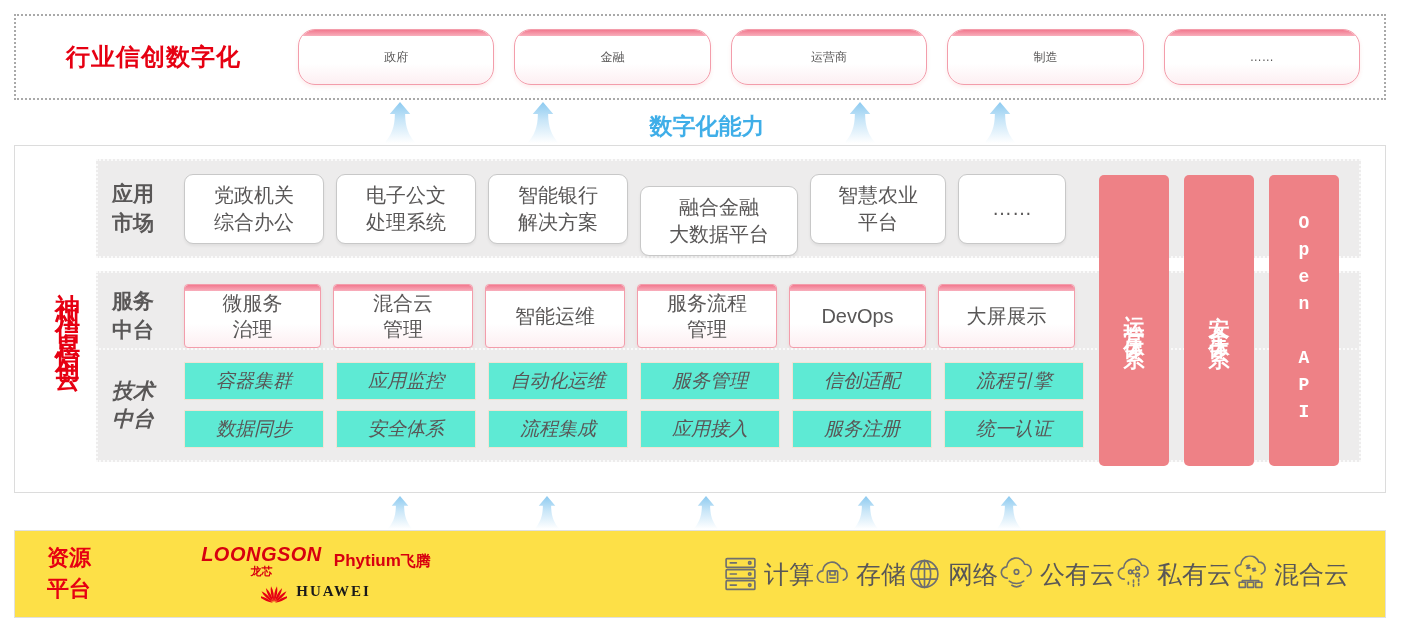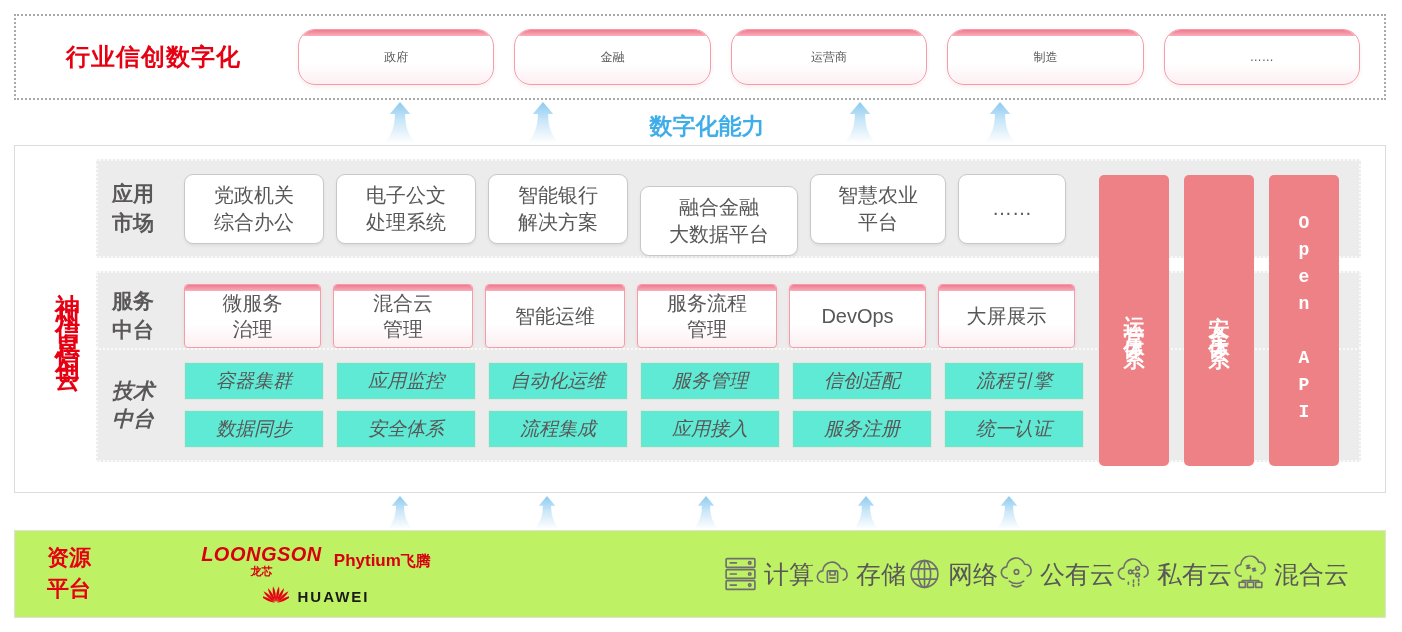--- a/index.html
+++ b/index.html
@@ -56,32 +56,32 @@
     justify-content:center; font-size:19px; color:#595757; }
   .pillar { position:absolute; top:29px; width:70px; height:291px; background:#ee8186;
     border-radius:5px; display:flex; align-items:center; justify-content:center;
     writing-mode:vertical-rl; text-orientation:upright; color:#fff; font-weight:bold; }
   .pl1{left:1084px; font-size:21px; letter-spacing:11px;}
   .pl2{left:1169px; font-size:21px; letter-spacing:11px;}
   .pl3{left:1254px; font-size:18px; letter-spacing:7px; font-family:"Liberation Mono","DejaVu Sans Mono",monospace;}
 
   
   .bottom-box { position:absolute; left:14px; top:530px; width:1372px; height:88px;
-    border:1px solid #e0e0e0; background:#bef264; }
+    border:1px solid #e0e0e0; background:#fde047; }
   .res-label { position:absolute; left:32px; top:50%; transform:translateY(-50%);
     font-size:22px; font-weight:bold; color:#e60012; line-height:1.4; white-space:pre-line; }
   .logos { position:absolute; left:176px; top:50%; transform:translateY(-50%);
     width:250px; display:flex; flex-direction:column; align-items:center; gap:4px; }
   .logo-row { display:flex; align-items:center; gap:12px; }
   .loongson { display:flex; flex-direction:column; align-items:center; }
   .loongson .en { font-size:20px; font-weight:bold; font-style:italic; color:#d7000f; letter-spacing:.5px; }
   .loongson .cn { font-size:11px; font-weight:bold; color:#d7000f; margin-top:-2px; }
   .phytium { font-size:17px; font-weight:bold; color:#d7000f; }
   .phytium .cn { font-size:15px; }
-  .huawei { display:flex; align-items:flex-end; gap:9px; }
+  .huawei { display:flex; align-items:flex-start; gap:9px;font-family:Liberation Serif, serif; }
   .huawei .hw-text { font-size:15px; font-weight:bold; color:#1a1a1a; letter-spacing:2px; }
   .resources { position:absolute; left:426px; right:36px; top:50%; transform:translateY(-50%);
     display:flex; justify-content:flex-end; align-items:center; }
   .res-item { display:flex; align-items:center; gap:5px; }
   .res-item .icon { width:37px; height:37px; }
   .res-item .lbl { font-size:25px; color:#595757; }
   .ic { stroke:#6f6f6f; fill:none; stroke-width:1.6; stroke-linecap:round; stroke-linejoin:round; }
 </style>
 </head>
 <body>

